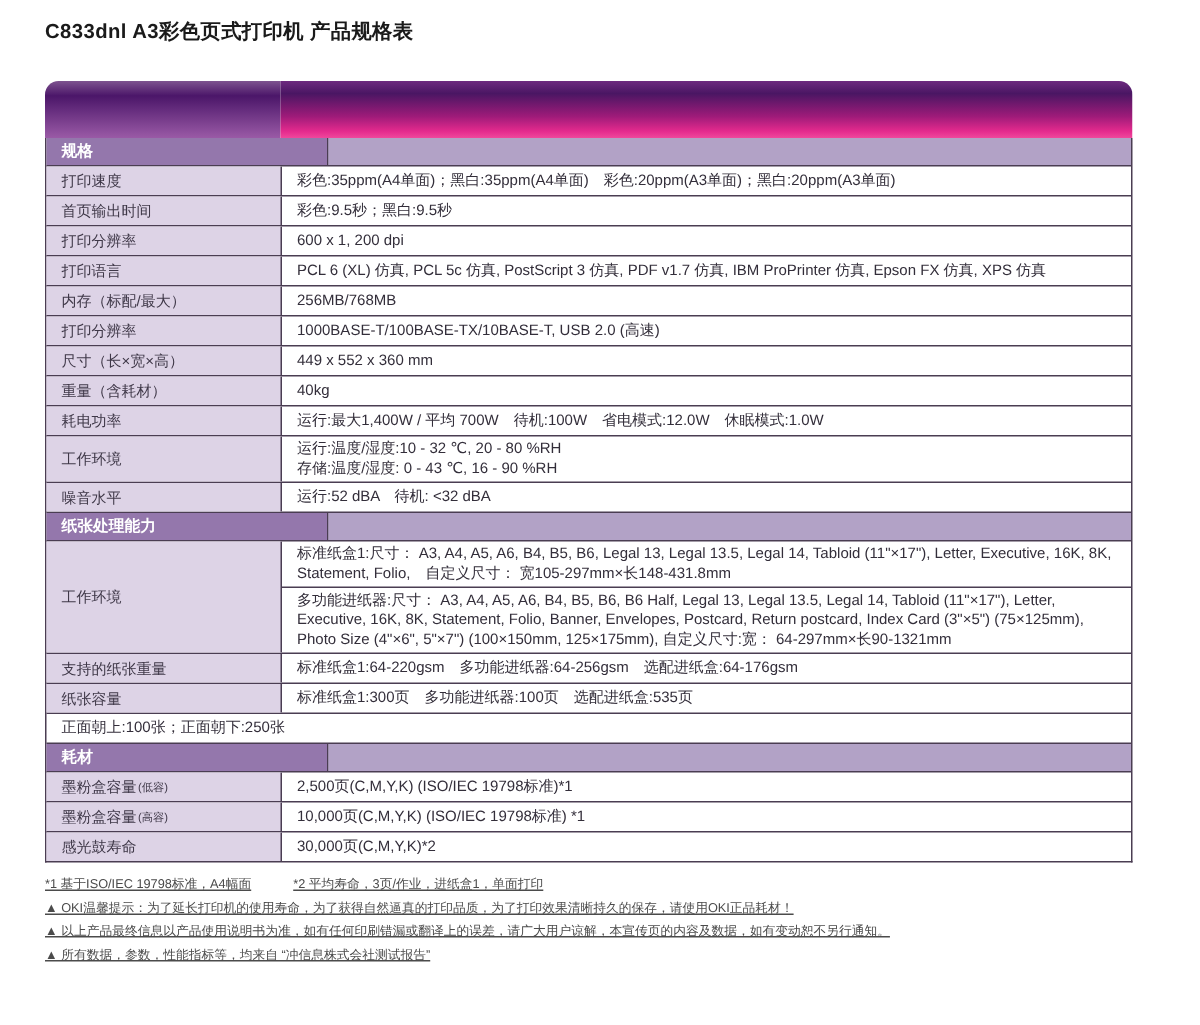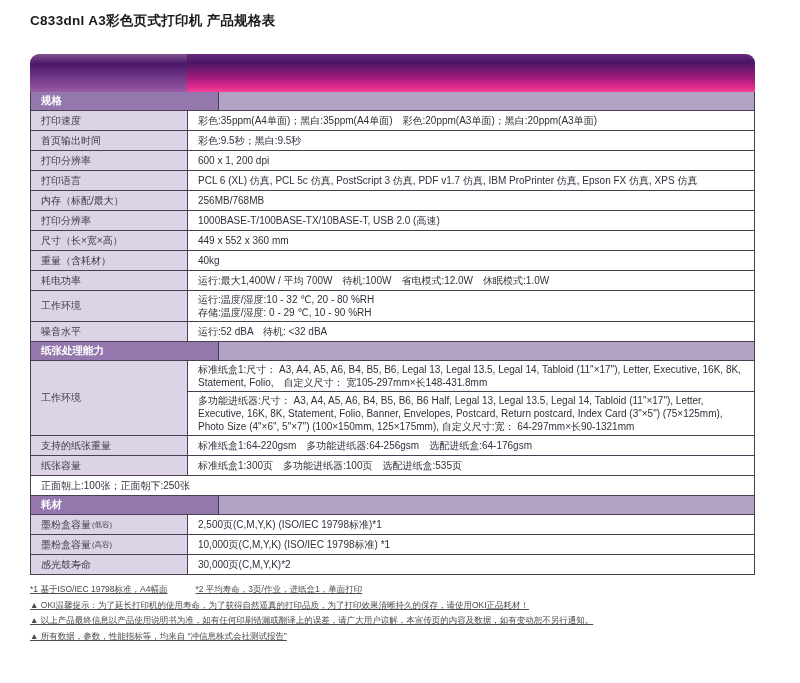--- a/index.html
+++ b/index.html
@@ -140,21 +140,21 @@
             </div>
           </div>
         </div>
         <div class="row">
           <div class="label-cell">
             <span>工作环境</span>
           </div>
           <div class="cells">
             <div class="value-cell">
               <div class="cell-line">运行:温度/湿度:10 - 32 ℃, 20 - 80 %RH</div>
-              <div class="cell-line">存储:温度/湿度: 0 - 29 ℃, 10 - 90 %RH</div>
+              <div class="cell-line">存储:温度/湿度: 0 - 43 ℃, 16 - 90 %RH</div>
             </div>
           </div>
         </div>
         <div class="row">
           <div class="label-cell">
             <span>噪音水平</span>
           </div>
           <div class="cells">
             <div class="value-cell">
               <div class="cell-line">运行:52 dBA　待机: &lt;32 dBA</div>

